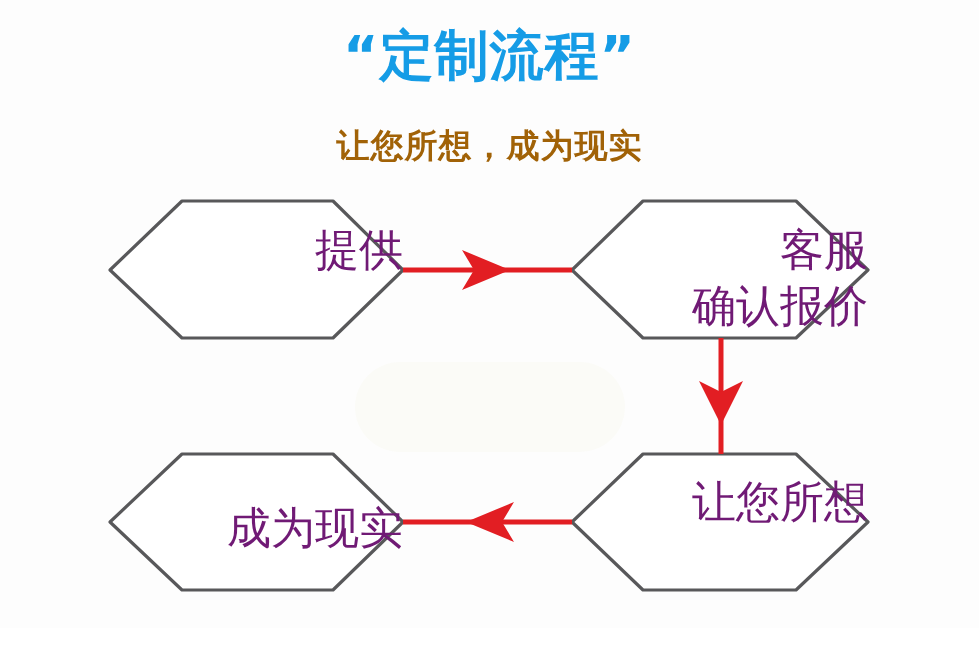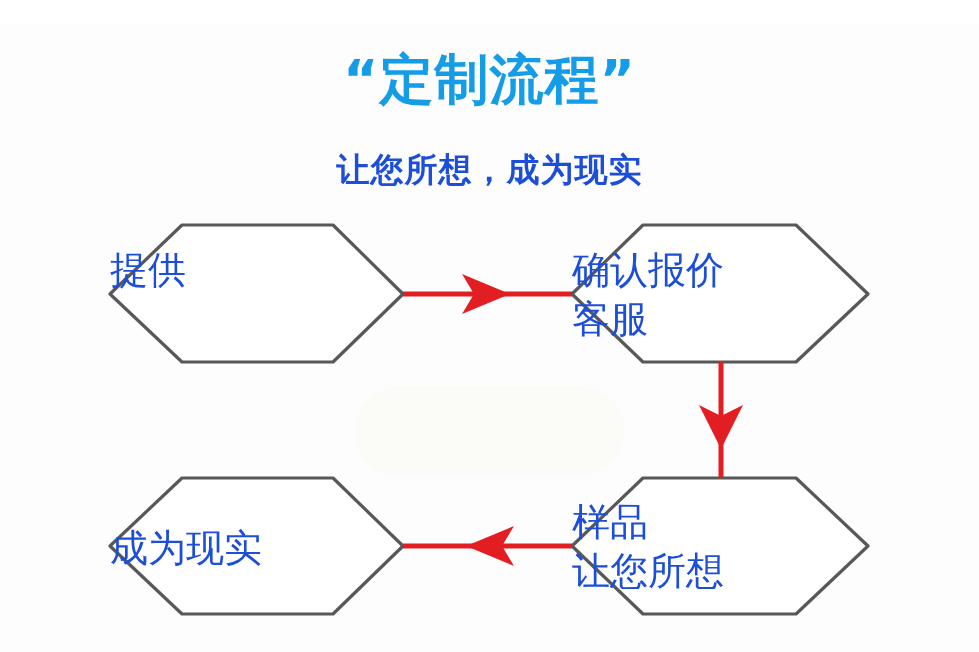--- a/index.html
+++ b/index.html
@@ -12,21 +12,20 @@
     background: #ffffff;
     font-family: "DejaVu Sans", "Liberation Sans", sans-serif;
     overflow: hidden;
   }
   #stage {
     position: relative;
     width: 979px;
     height: 628px;
     background: #fdfdfd;
     overflow: hidden;
-    margin-top: 24px;
   }
   
   #watermark {
     position: absolute;
     left: 355px;
     top: 362px;
     width: 270px;
     height: 90px;
     border-radius: 45px;
     background: #fbfbf7;
@@ -44,39 +43,39 @@
     letter-spacing: 1px;
     line-height: 1.05;
     white-space: nowrap;
   }
   #subtitle {
     position: absolute;
     left: 0;
     top: 128px;
     width: 979px;
     text-align: center;
-    color: #1d4ed8;
+    color: #a16207;
     font-size: 33px;
     font-weight: bold;
     letter-spacing: 1px;
     line-height: 1.1;
     white-space: nowrap;
   }
   #flow-svg {
     position: absolute;
     left: 0;
     top: 0;
     width: 979px;
     height: 652px;
   }
   .node-label {
     position: absolute;
-    text-align: left;
-    color: #1d4ed8;
-    font-size: 38px;
+    text-align: right;
+    color: #701a75;
+    font-size: 44px;
     font-weight: normal;
     line-height: 1.28;
     white-space: nowrap;
     pointer-events: none;
   }
   .node-label .ln { display: block; }
 </style>
 </head>
 <body>
 
@@ -113,26 +112,25 @@
       <line x1="572" y1="522" x2="403" y2="522" stroke="#e21e23" stroke-width="5"></line>
       <path d="M 466,522 L 514,502 L 502,522 L 514,542 Z" fill="#e21e23"></path>
     </g>
   </svg>
 
   <div class="node-label" style="left:110px; top:222px; width:293px;">
     <span class="ln">提供</span>
   </div>
 
   <div class="node-label" style="left:572px; top:222px; width:296px;">
+    <span class="ln">客服</span>
     <span class="ln">确认报价</span>
-    <span class="ln">客服</span>
   </div>
 
   <div class="node-label" style="left:572px; top:474px; width:296px;">
-    <span class="ln">样品</span>
     <span class="ln">让您所想</span>
   </div>
 
   <div class="node-label" style="left:110px; top:500px; width:293px;">
     <span class="ln">成为现实</span>
   </div>
 
 </div>
 
 </body></html>

